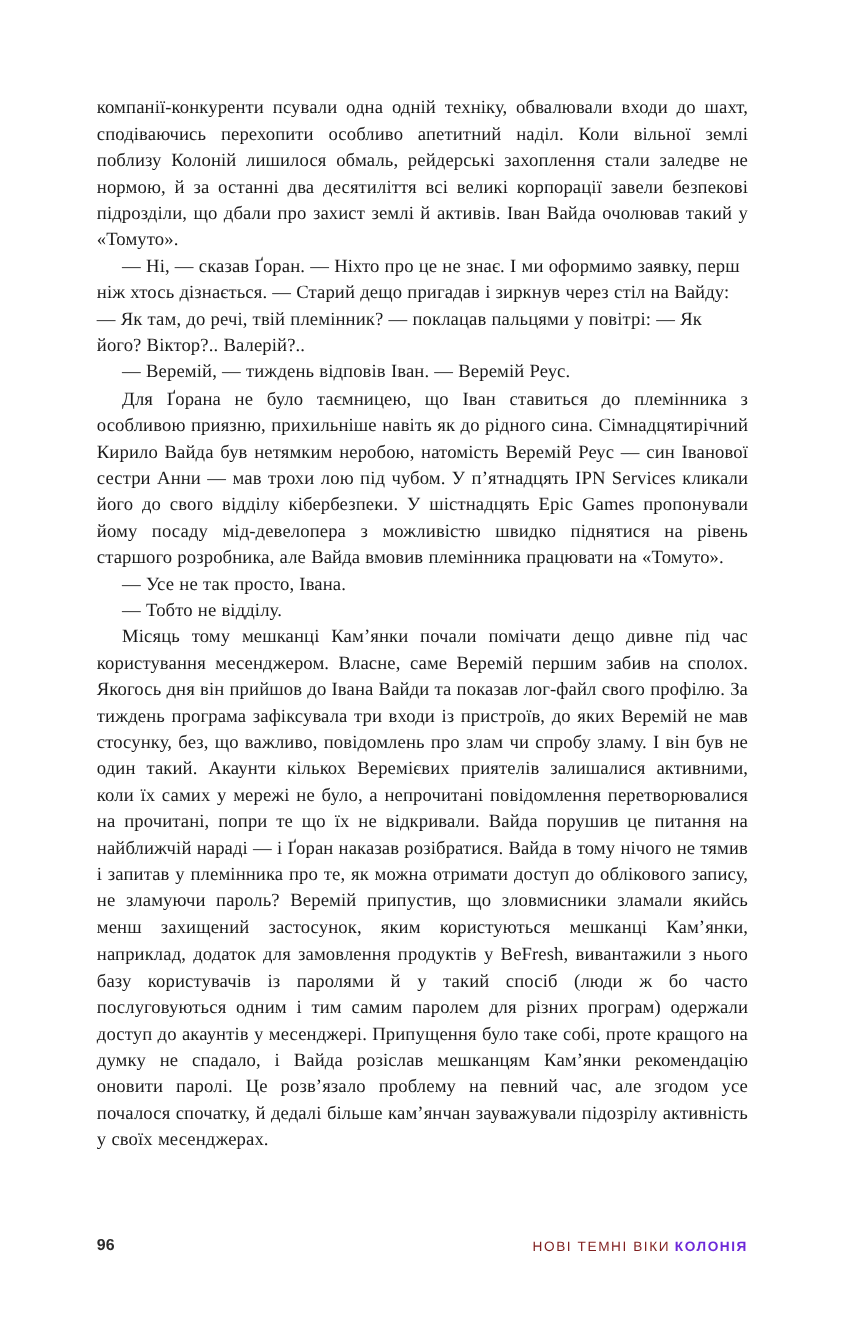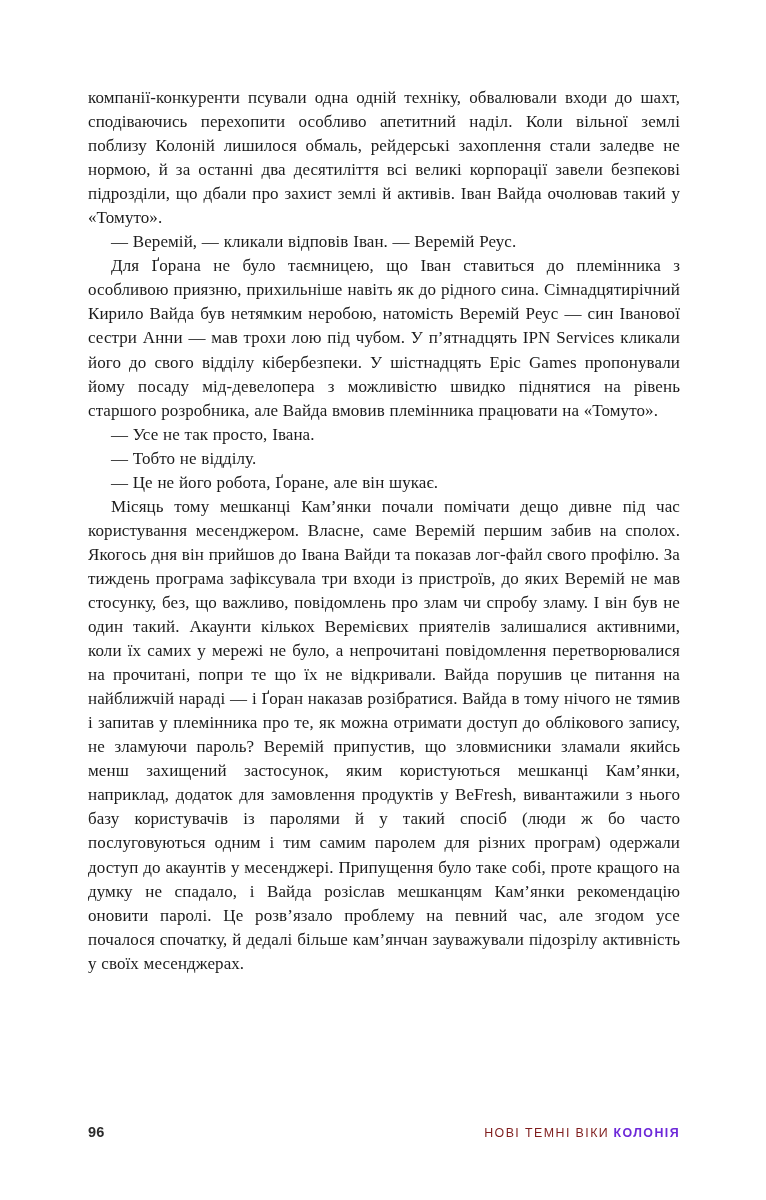--- a/index.html
+++ b/index.html
@@ -95,25 +95,25 @@
     margin-left: 0.35em;
   }
 </style>
 </head>
 <body>
 
 <div class="page">
 
   <div class="text-column">
     <p class="para no-indent">компанії-конкуренти псували одна одній техніку, обвалювали входи до шахт, сподіваючись перехопити особливо апетитний наділ. Коли вільної землі поблизу Колоній лишилося обмаль, рейдерські захоплення стали заледве не нормою, й за останні два десятиліття всі великі корпорації завели безпекові підрозділи, що дбали про захист землі й активів. Іван Вайда очолював такий у «Томуто».</p>
-    <p class="para dialogue">— Веремій, — кликали відповів Іван. — Веремій Реус.</p>
+    <p class="para dialogue">— Ні, — сказав Ґоран. — Ніхто про це не знає. І ми оформимо заявку, перш ніж хтось дізнається. — Старий дещо пригадав і зиркнув через стіл на Вайду: — Як там, до речі, твій племінник? — поклацав пальцями у повітрі: — Як його? Віктор?.. Валерій?..</p>
+    <p class="para dialogue">— Веремій, — тиждень відповів Іван. — Веремій Реус.</p>
     <p class="para">Для Ґорана не було таємницею, що Іван ставиться до племінника з особливою приязню, прихильніше навіть як до рідного сина. Сімнадцятирічний Кирило Вайда був нетямким неробою, натомість Веремій Реус — син Іванової сестри Анни — мав трохи лою під чубом. У п’ятнадцять IPN Services кликали його до свого відділу кібербезпеки. У шістнадцять Epic Games пропонували йому посаду мід-девелопера з можливістю швидко піднятися на рівень старшого розробника, але Вайда вмовив племінника працювати на «Томуто».</p>
     <p class="para dialogue">— Усе не так просто, Івана.</p>
     <p class="para dialogue">— Тобто не відділу.</p>
-    <p class="para dialogue">— Це не його робота, Ґоране, але він шукає.</p>
     <p class="para">Місяць тому мешканці Кам’янки почали помічати дещо дивне під час користування месенджером. Власне, саме Веремій першим забив на сполох. Якогось дня він прийшов до Івана Вайди та показав лог-файл свого профілю. За тиждень програма зафіксувала три входи із пристроїв, до яких Веремій не мав стосунку, без, що важливо, повідомлень про злам чи спробу зламу. І він був не один такий. Акаунти кількох Веремієвих приятелів залишалися активними, коли їх самих у мережі не було, а непрочитані повідомлення перетворювалися на прочитані, попри те що їх не відкривали. Вайда порушив це питання на найближчій нараді — і Ґоран наказав розібратися. Вайда в тому нічого не тямив і запитав у племінника про те, як можна отримати доступ до облікового запису, не зламуючи пароль? Веремій припустив, що зловмисники зламали якийсь менш захищений застосунок, яким користуються мешканці Кам’янки, наприклад, додаток для замовлення продуктів у BeFresh, вивантажили з нього базу користувачів із паролями й у такий спосіб (люди ж бо часто послуговуються одним і тим самим паролем для різних програм) одержали доступ до акаунтів у месенджері. Припущення було таке собі, проте кращого на думку не спадало, і Вайда розіслав мешканцям Кам’янки рекомендацію оновити паролі. Це розв’язало проблему на певний час, але згодом усе почалося спочатку, й дедалі більше кам’янчан зауважували підозрілу активність у своїх месенджерах.</p>
   </div>
 
   <div class="footer">
     <div class="folio">96</div>
     <div class="running-head">
       <span class="rh-series">НОВІ ТЕМНІ ВІКИ</span><span class="rh-title">КОЛОНІЯ</span>
     </div>
   </div>
 

